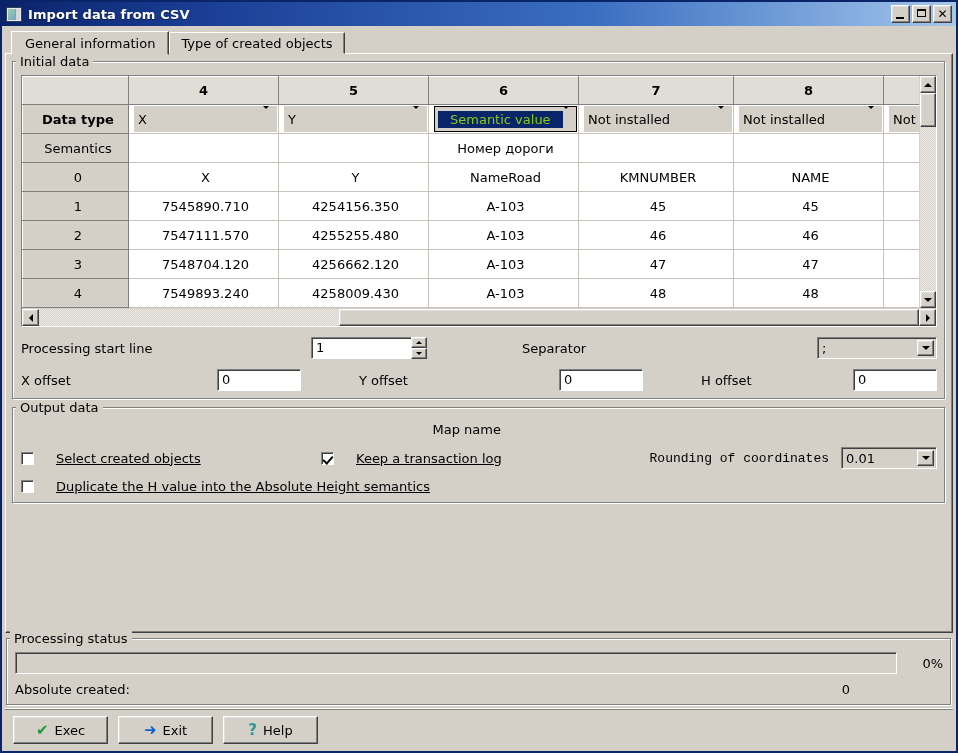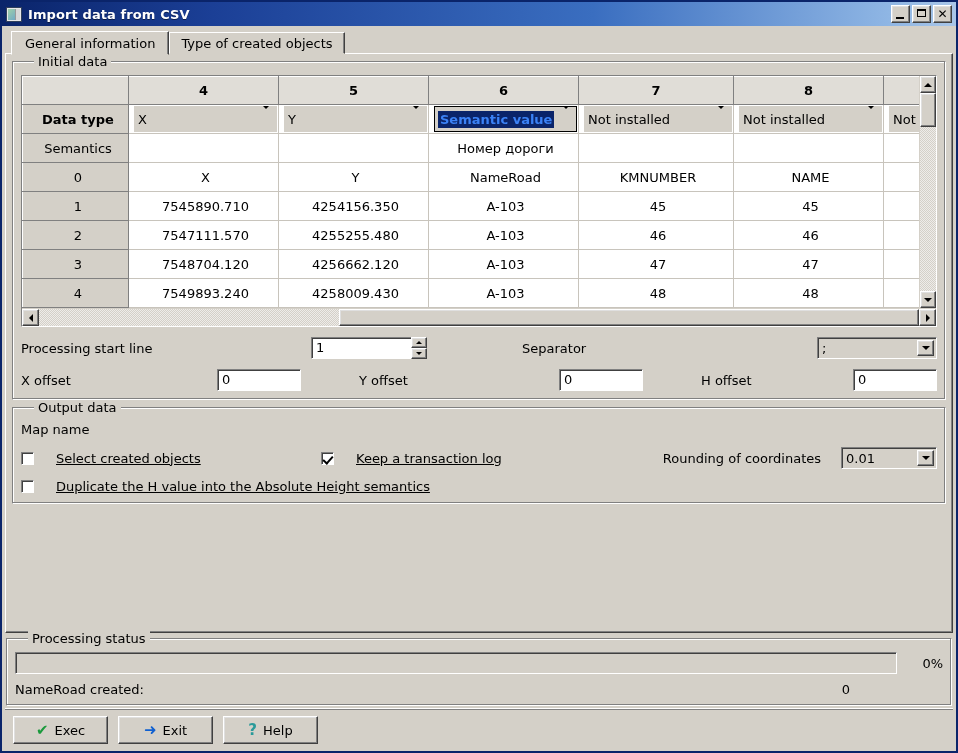--- a/index.html
+++ b/index.html
@@ -181,21 +181,21 @@
     border-bottom-color: #fff;
     box-shadow: inset -1px -1px 0 #808080, inset 1px 1px 0 #fff;
     position: relative;
     box-sizing: border-box;
     padding: 12px 8px 8px 8px;
     margin-bottom: 7px;
   }
   .group > .glabel {
     position: absolute;
     top: -8px;
-    left: 21px;
+    left: 3px;
     background: #d4d0c8;
     padding: 0 4px;
     font-size: 13px;
     white-space: nowrap;
   }
 
   
   .row { display: flex; align-items: center; }
   .lbl { white-space: nowrap; }
 
@@ -361,23 +361,22 @@
     overflow: hidden;
     cursor: default;
   }
   .dt-combo .arrowbtn {
     position: absolute;
     right: 2px; top: 3px;
     width: 19px; height: 19px;
   }
   .dt-combo.selected .dtlabel {
     background: #0a246a;
-    color: #3b82f6;
-    padding: 1px 2px;
-    font-weight: bold;
+    color: #84cc16;
+    padding: 1px 12px;
   }
   .dt-combo.selected { outline: 1px solid #000; outline-offset: -1px; }
 
   
   .vscroll {
     width: 17px;
     flex: 0 0 17px;
     background: #d4d0c8;
     background-image:
       linear-gradient(45deg, rgba(255,255,255,.6) 25%, transparent 25%, transparent 50%, rgba(255,255,255,.6) 50%, rgba(255,255,255,.6) 75%, transparent 75%);
@@ -703,34 +702,34 @@
           <div class="lbl" style="margin-left:58px;width:200px;">Y offset</div>
           <div class="textbox" style="width:84px;">0</div>
           <div class="lbl" style="margin-left:58px;">H offset</div>
           <div class="textbox" style="width:84px;margin-left:auto;">0</div>
         </div>
       </div>
 
       <div class="group" style="padding:14px 8px 9px 8px;">
         <div class="glabel">Output data</div>
 
-        <div class="row" style="margin-bottom:10px;">
+        <div class="row" style="margin-bottom:10px;flex-direction:column;">
           <div class="lbl" style="width:93px;">Map name</div>
         </div>
 
         <div class="row" style="margin-bottom:10px;">
           <div class="cbrow" style="width:300px;">
             <span class="cbox"></span>
             <span>Select created objects</span>
           </div>
           <div class="cbrow">
             <span class="cbox checked"></span>
             <span>Keep a transaction log</span>
           </div>
-          <div class="lbl" style="margin-left:auto;margin-right:20px;">Rounding of coordinates</div>
+          <div class="lbl" style="margin-left:auto;margin-right:12px;font-family:Liberation Mono, monospace;">Rounding of coordinates</div>
           <div class="combo" style="width:96px;">
             <span>0.01</span>
             <span class="arrowbtn">
                 <span class="tri-down"></span>
               </span>
           </div>
         </div>
 
         <div class="cbrow">
           <span class="cbox"></span>
@@ -739,21 +738,21 @@
       </div>
     </div>
 
     <div class="group" style="margin:5px 1px 0 1px;padding:13px 8px 8px 8px;">
       <div class="glabel">Processing status</div>
       <div class="row">
         <div class="progress" style="flex:1 1 auto;"></div>
         <div class="lbl" style="width:46px;text-align:right;">0%</div>
       </div>
       <div class="row" style="margin-top:8px;">
-        <div class="lbl">NameRoad created:</div>
+        <div class="lbl">Absolute created:</div>
         <div class="lbl" style="margin-left:auto;margin-right:93px;">0</div>
       </div>
     </div>
 
     <div id="bottombar">
       <div class="btn">
         <span class="icon-check">✔</span>
         <span>Exec</span>
       </div>
       <div class="btn">

